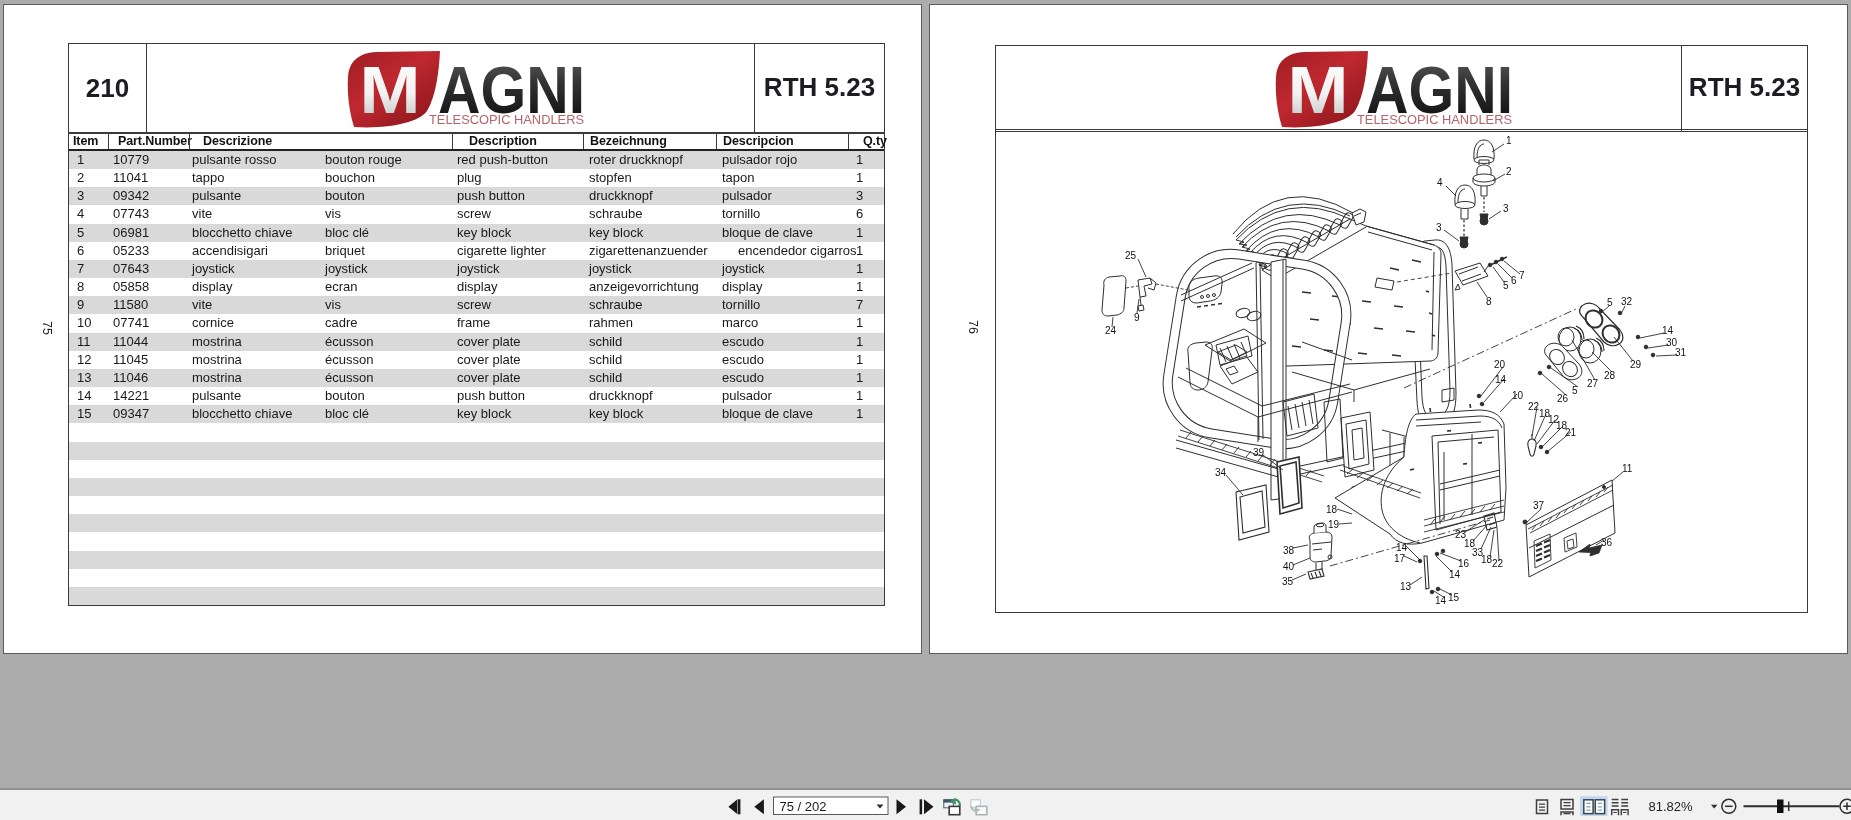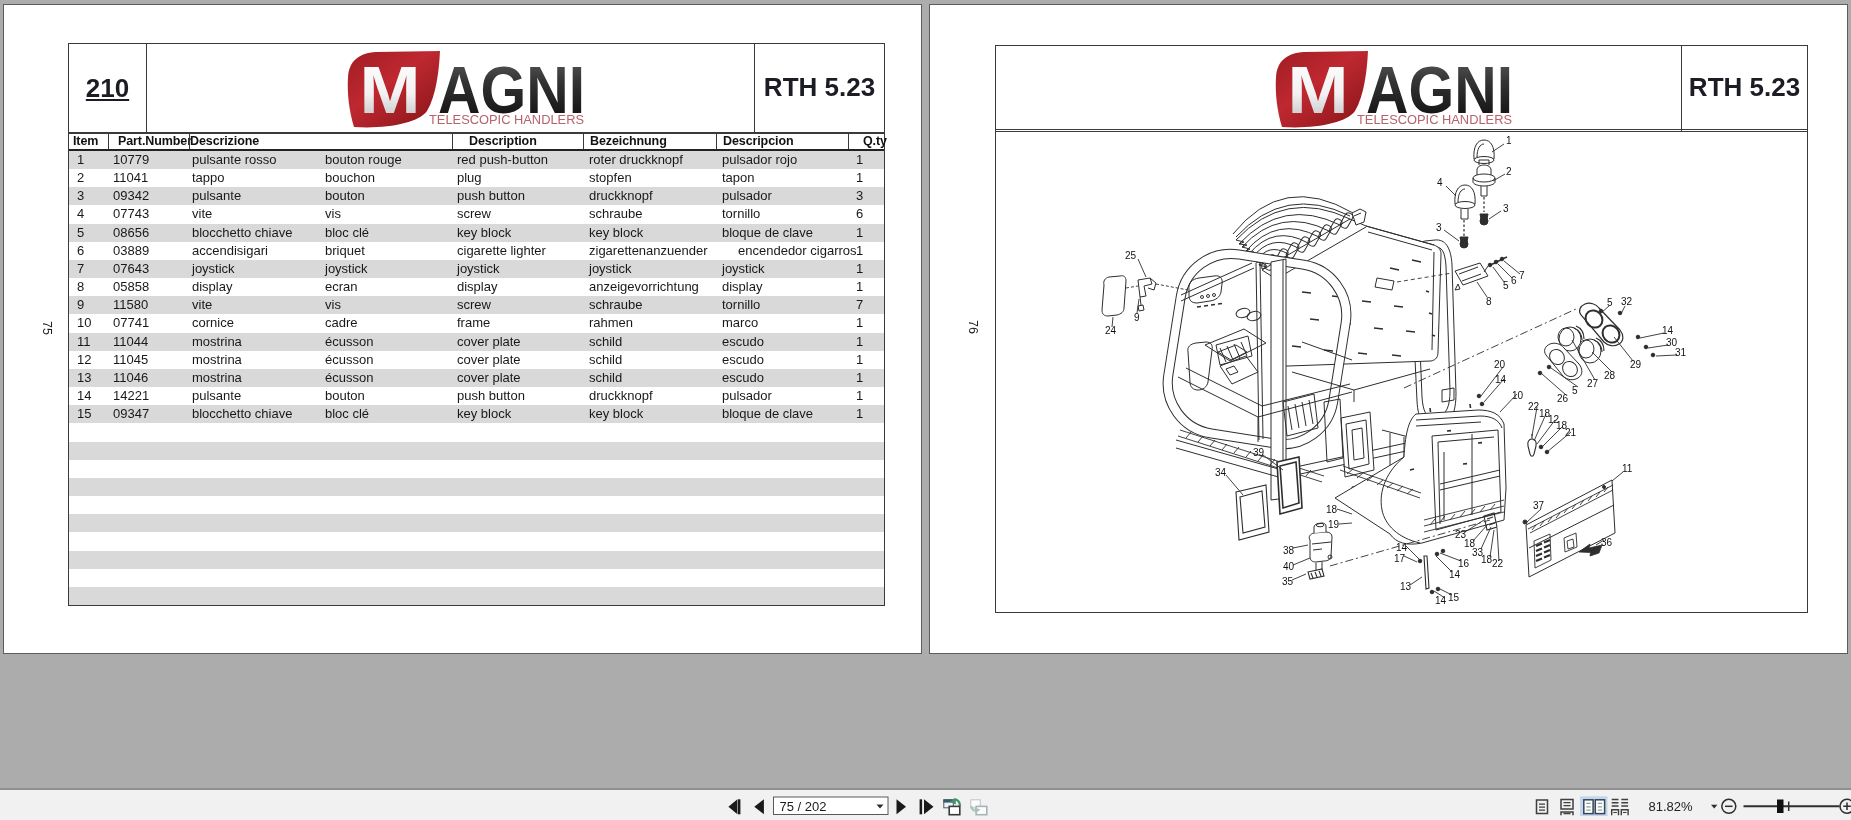--- a/index.html
+++ b/index.html
@@ -1,20 +1,20 @@
 <!DOCTYPE html>
 <html><head>
 <meta charset="utf-8">
 <style>
 html,body{margin:0;padding:0;}
 body{width:1851px;height:820px;overflow:hidden;background:#acacac;font-family:"Liberation Sans",sans-serif;position:relative;}
 .page{position:absolute;background:#fff;border:1px solid #5c5c5c;}
 .abs{position:absolute;}
 #hdrL,#hdrR{position:absolute;border:1px solid #3a3a3a;}
-.hcell{position:absolute;top:0;bottom:0;border-right:1px solid #3a3a3a;text-decoration:underline;}
+.hcell{position:absolute;top:0;bottom:0;border-right:1px solid #3a3a3a;}
 .pagenum{font-size:26px;font-weight:bold;color:#1c1c24;display:flex;align-items:center;justify-content:center;}
 .vlabel{position:absolute;font-size:12.5px;color:#1a1a1a;transform:rotate(90deg);transform-origin:center;}
 
 #tbl{position:absolute;border:1px solid #3a3a3a;}
 #thead{position:absolute;left:0;right:0;top:0;height:16px;border-bottom:2px solid #222;}
 #thead .th{position:absolute;top:0;height:16px;font-weight:bold;font-size:12.5px;color:#111;line-height:16px;border-left:1px solid #3a3a3a;letter-spacing:-0.1px;}
 #rows{position:absolute;left:0;right:0;top:18px;bottom:0;background:repeating-linear-gradient(#d9d9d9 0px,#d9d9d9 18.16px,#ffffff 18.16px,#ffffff 36.32px);}
 .tr{position:absolute;left:0;right:0;height:18px;}
 .td{position:absolute;top:0;font-size:13px;color:#191919;line-height:18px;white-space:nowrap;}
 
@@ -57,21 +57,21 @@
     </svg>
 
     <div class="pagenum abs" style="left:686px;top:0;width:129px;height:87px;">RTH 5.23</div>
   </div>
 
   <div id="tbl" style="left:64px;top:127px;width:815px;height:472px;">
 
     <div id="thead">
       <div class="th" style="left:0;width:39px;padding-left:4px;border-left:none;">Item</div>
       <div class="th" style="left:39px;width:81px;padding-left:9px;">Part.Number</div>
-      <div class="th" style="left:120px;width:129px;padding-left:0;">Descrizione</div>
+      <div class="th" style="left:120px;width:129px;padding-left:13px;">Descrizione</div>
       <div class="th" style="left:249px;width:134px;padding-left:6px;margin-top:48px;">Designation</div>
       <div class="th" style="left:383px;width:131px;padding-left:16px;">Description</div>
       <div class="th" style="left:514px;width:133px;padding-left:6px;">Bezeichnung</div>
       <div class="th" style="left:647px;width:132px;padding-left:6px;">Descripcion</div>
       <div class="th" style="left:779px;width:36px;padding-left:14px;">Q.ty</div>
     </div>
 
     <div id="rows">
       <div class="tr" style="top:0px">
           <span class="td" style="left:8px">1</span>
@@ -108,31 +108,31 @@
           <span class="td" style="left:44px">07743</span>
           <span class="td" style="left:123px">vite</span>
           <span class="td" style="left:256px">vis</span>
           <span class="td" style="left:388px">screw</span>
           <span class="td" style="left:520px">schraube</span>
           <span class="td" style="left:653px">tornillo</span>
           <span class="td" style="left:787px">6</span>
         </div>
       <div class="tr" style="top:73px">
           <span class="td" style="left:8px">5</span>
-          <span class="td" style="left:44px">08656</span>
+          <span class="td" style="left:44px">06981</span>
           <span class="td" style="left:123px">blocchetto chiave</span>
           <span class="td" style="left:256px">bloc clé</span>
           <span class="td" style="left:388px">key block</span>
           <span class="td" style="left:520px">key block</span>
           <span class="td" style="left:653px">bloque de clave</span>
           <span class="td" style="left:787px">1</span>
         </div>
       <div class="tr" style="top:91px">
           <span class="td" style="left:8px">6</span>
-          <span class="td" style="left:44px">03889</span>
+          <span class="td" style="left:44px">05233</span>
           <span class="td" style="left:123px">accendisigari</span>
           <span class="td" style="left:256px">briquet</span>
           <span class="td" style="left:388px">cigarette lighter</span>
           <span class="td" style="left:520px">zigarettenanzuender</span>
           <span class="td" style="left:669px">encendedor cigarros</span>
           <span class="td" style="left:787px">1</span>
         </div>
       <div class="tr" style="top:109px">
           <span class="td" style="left:8px">7</span>
           <span class="td" style="left:44px">07643</span>

